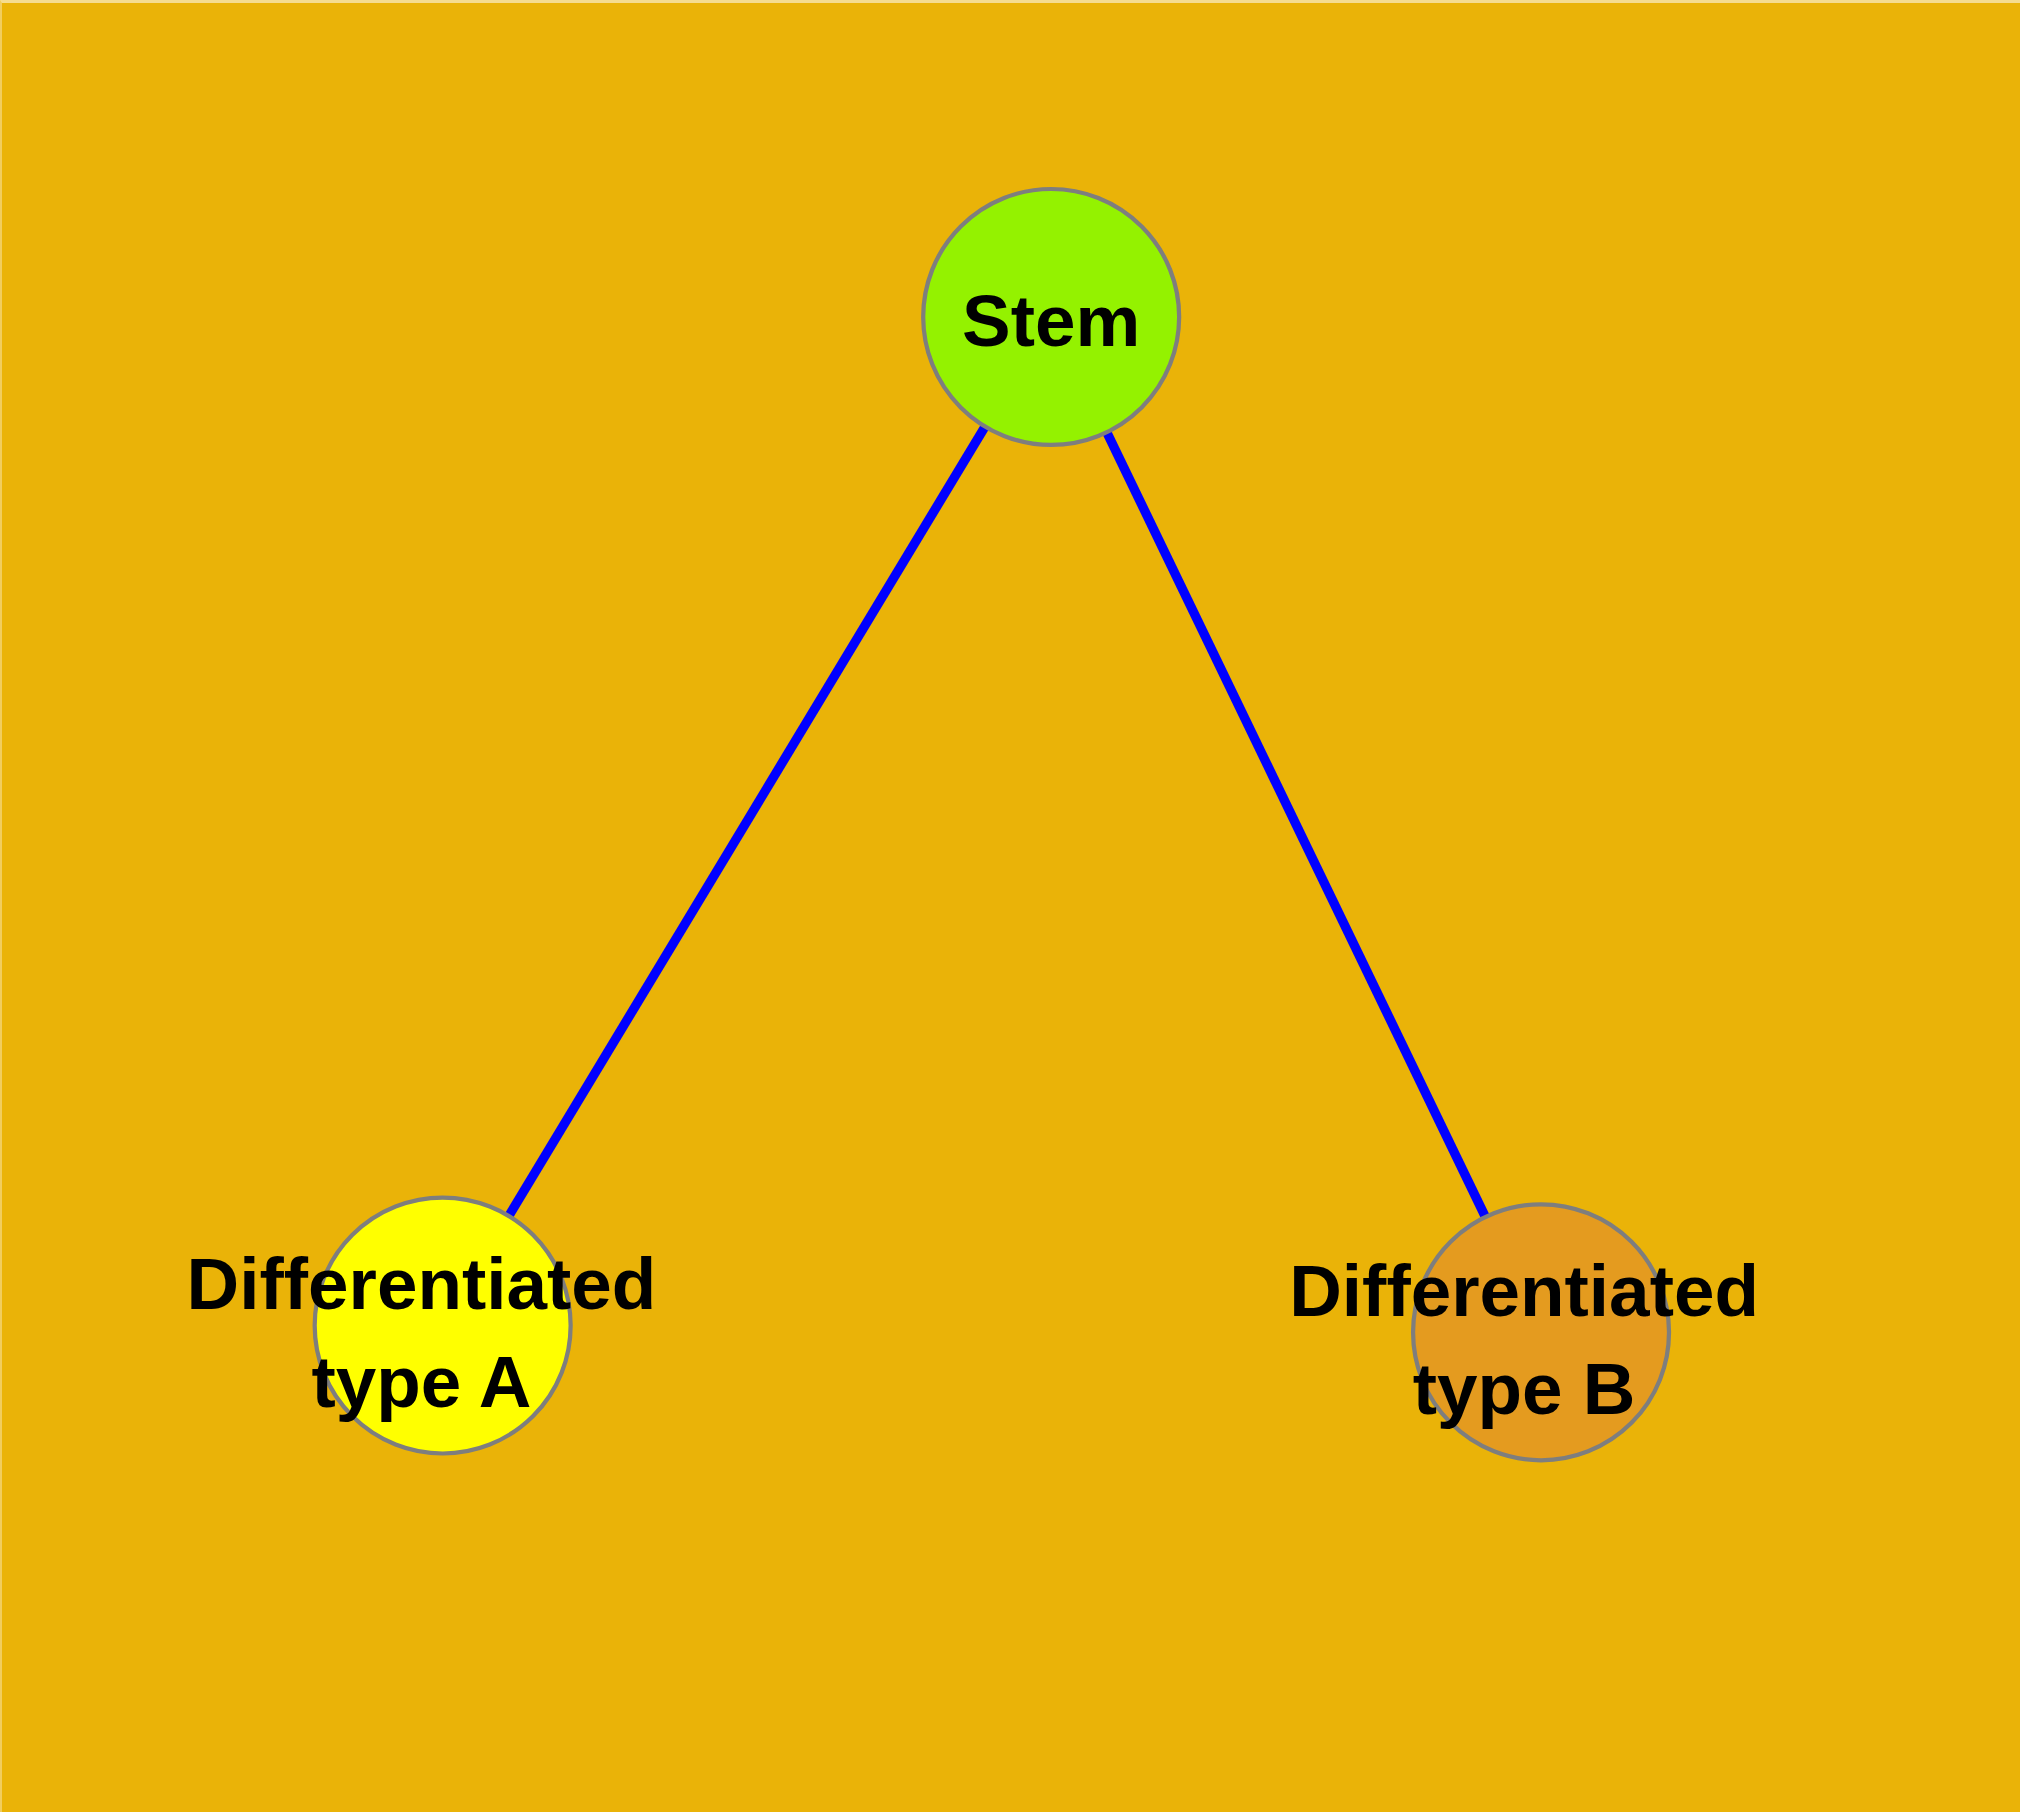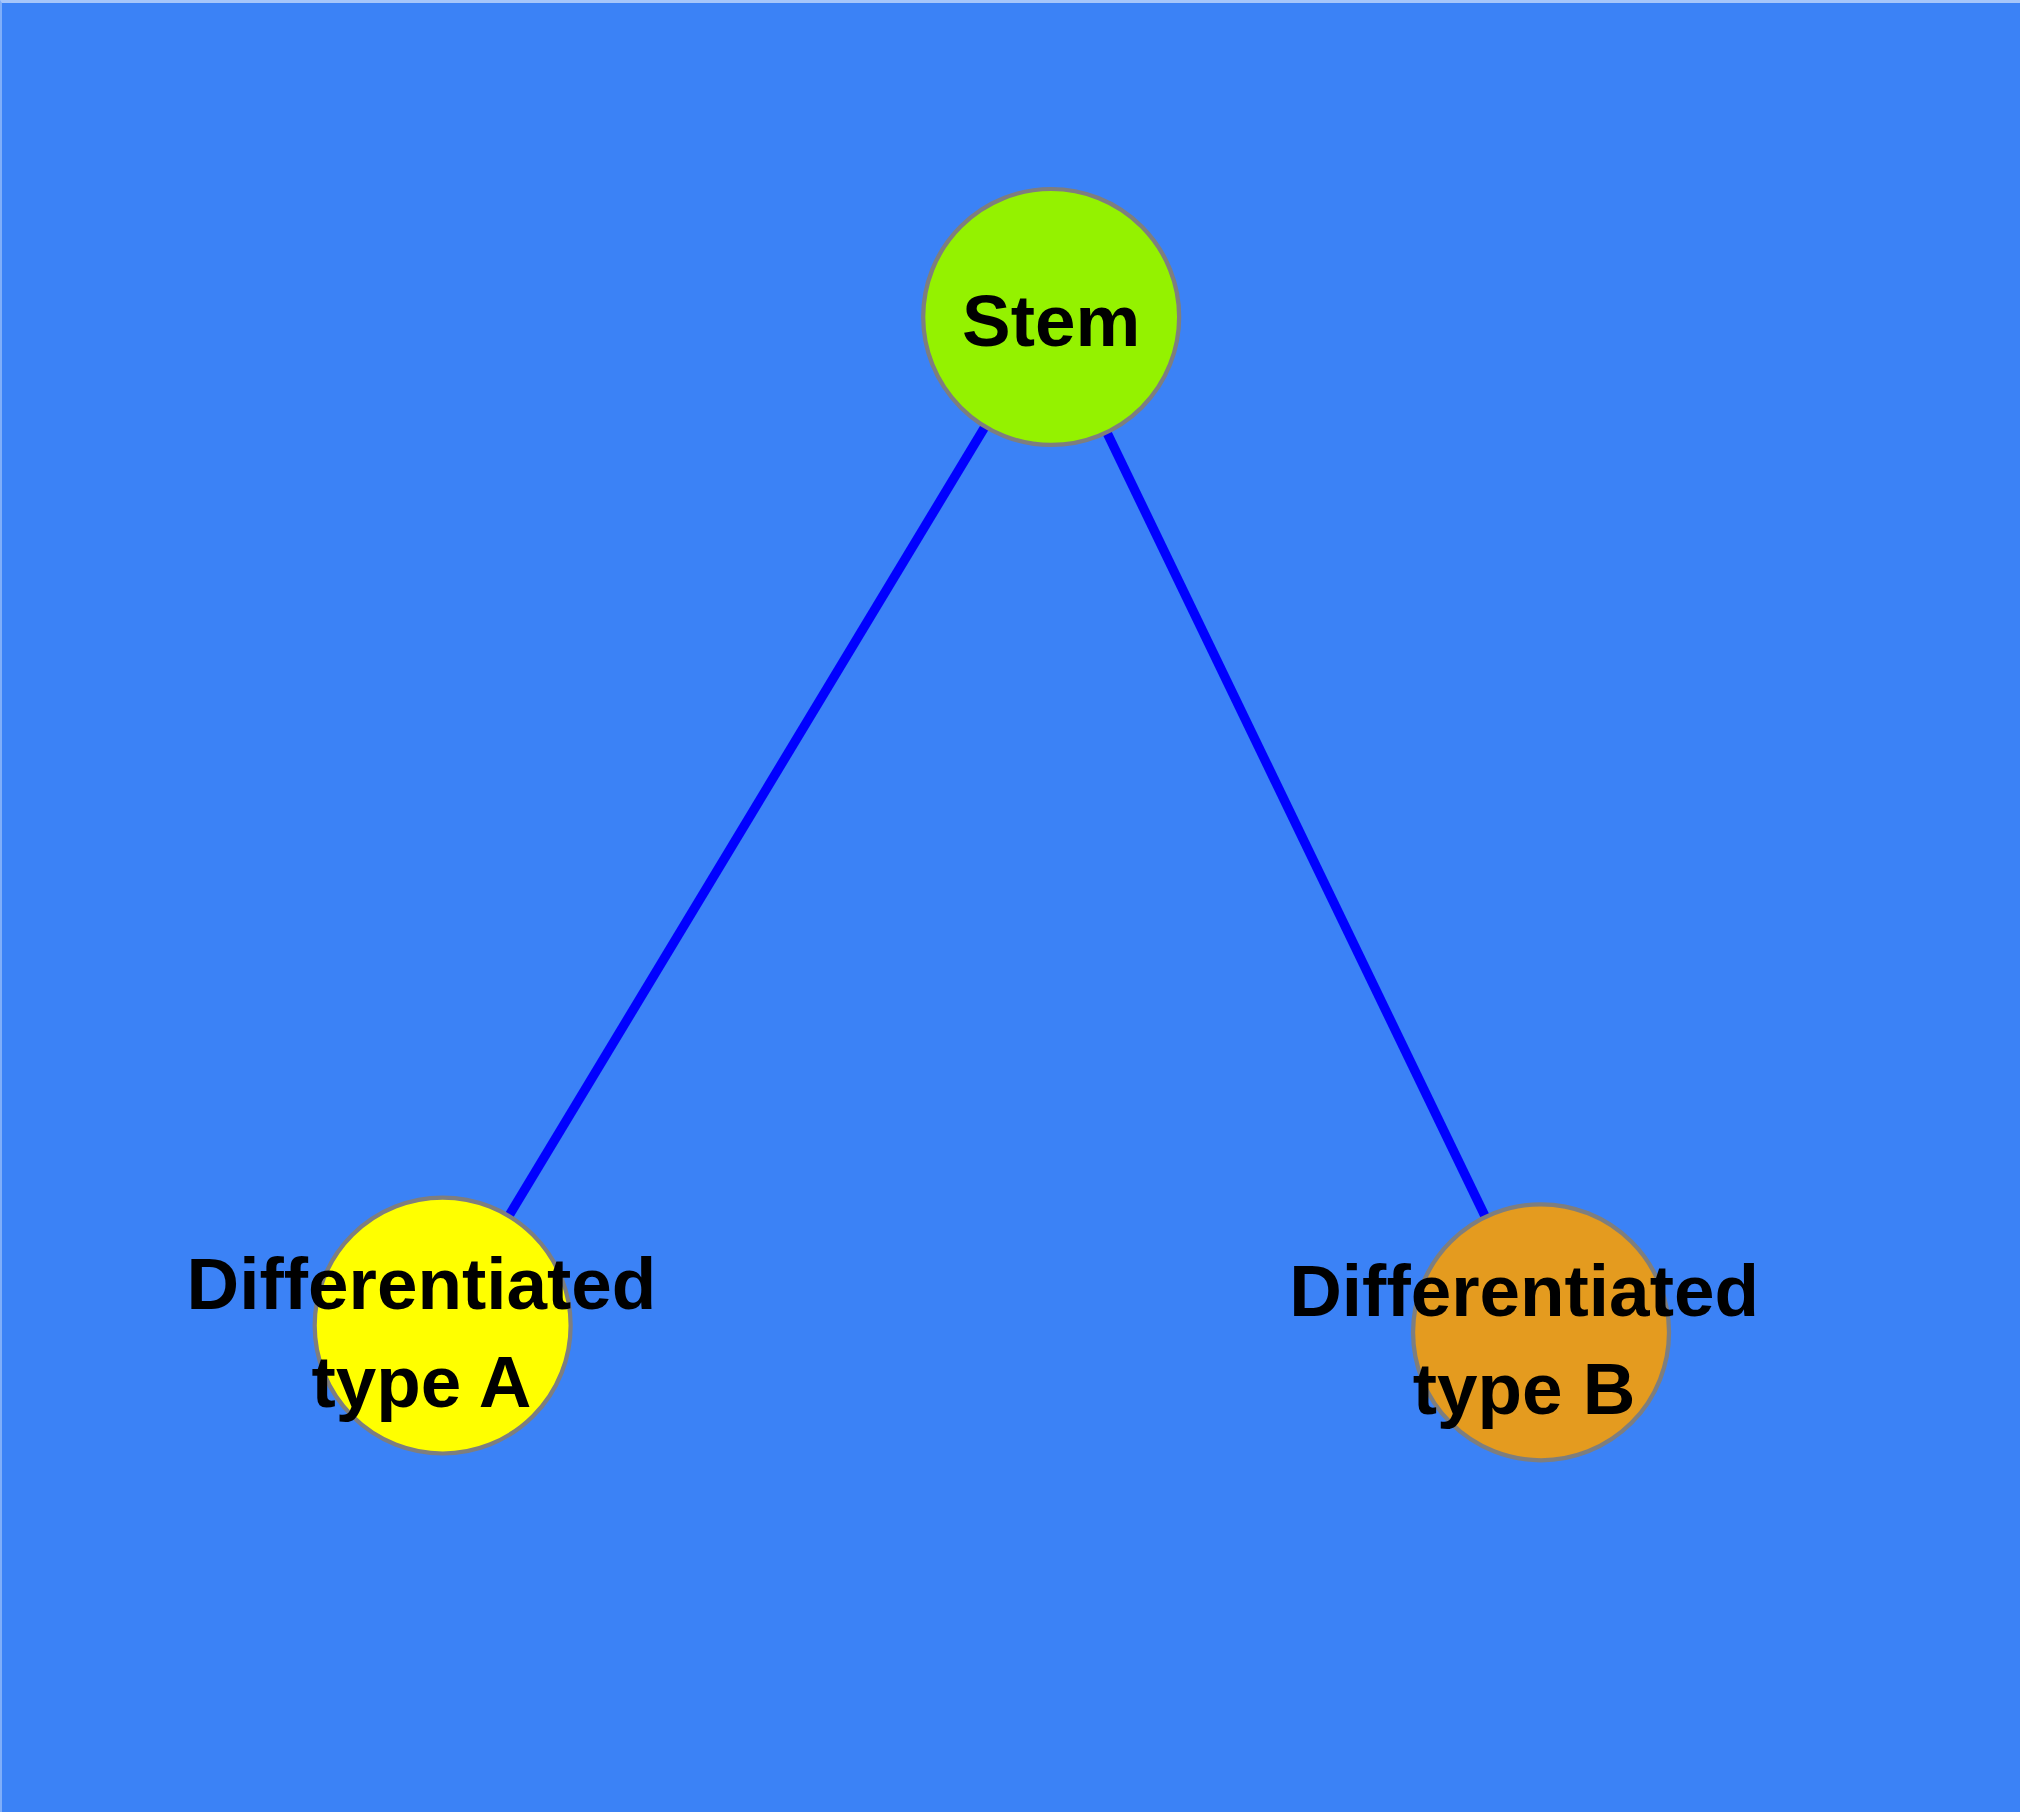--- a/index.html
+++ b/index.html
@@ -28,21 +28,21 @@
     display: block;
   }
   .node-label {
     font-family: "Liberation Sans", sans-serif;
     font-weight: bold;
   }
 </style>
 </head>
 <body>
 
-<div class="canvas" style="background: #3b82f6;">
+<div class="canvas" style="background: #eab308;">
   <svg xmlns="http://www.w3.org/2000/svg" preserveAspectRatio="xMidYMid meet" viewBox="0 0 2384 2138">
     <g>
         <line x1="1240" y1="374" x2="522" y2="1564" stroke="#0000FF" stroke-width="11"></line>
         <line x1="1240" y1="374" x2="1818" y2="1572" stroke="#0000FF" stroke-width="11"></line>
       </g>
     <g>
         <circle cx="1240" cy="374" r="151" fill="#94F200" stroke="#7E7E7E" stroke-width="5"></circle>
         <circle cx="522" cy="1564" r="151" fill="#FFFF00" stroke="#7E7E7E" stroke-width="5"></circle>
         <circle cx="1818" cy="1572" r="151" fill="#E49B1F" stroke="#7E7E7E" stroke-width="5"></circle>
       </g>

